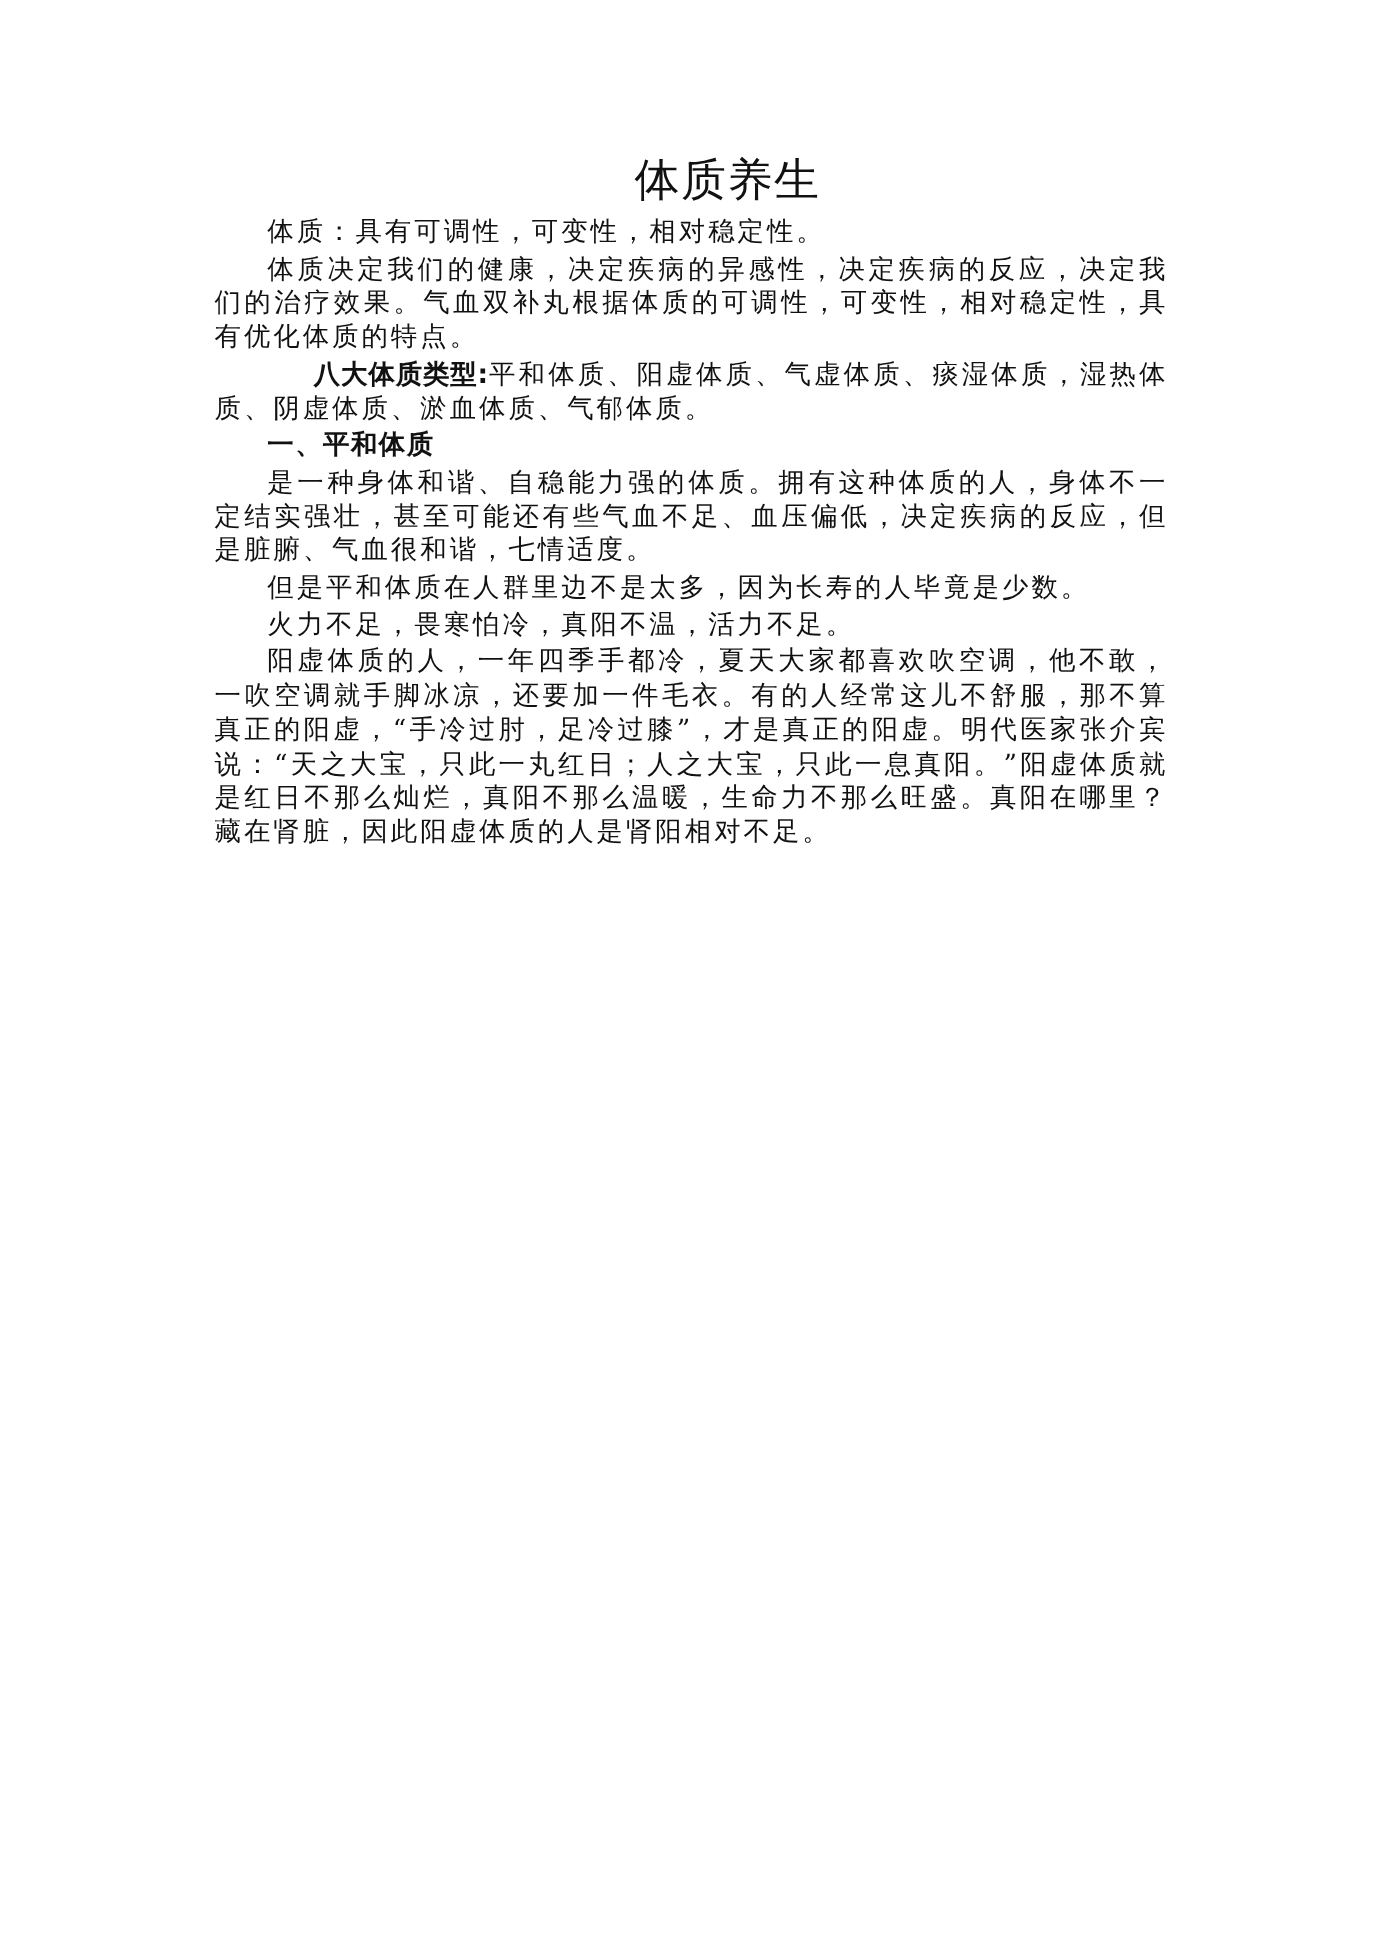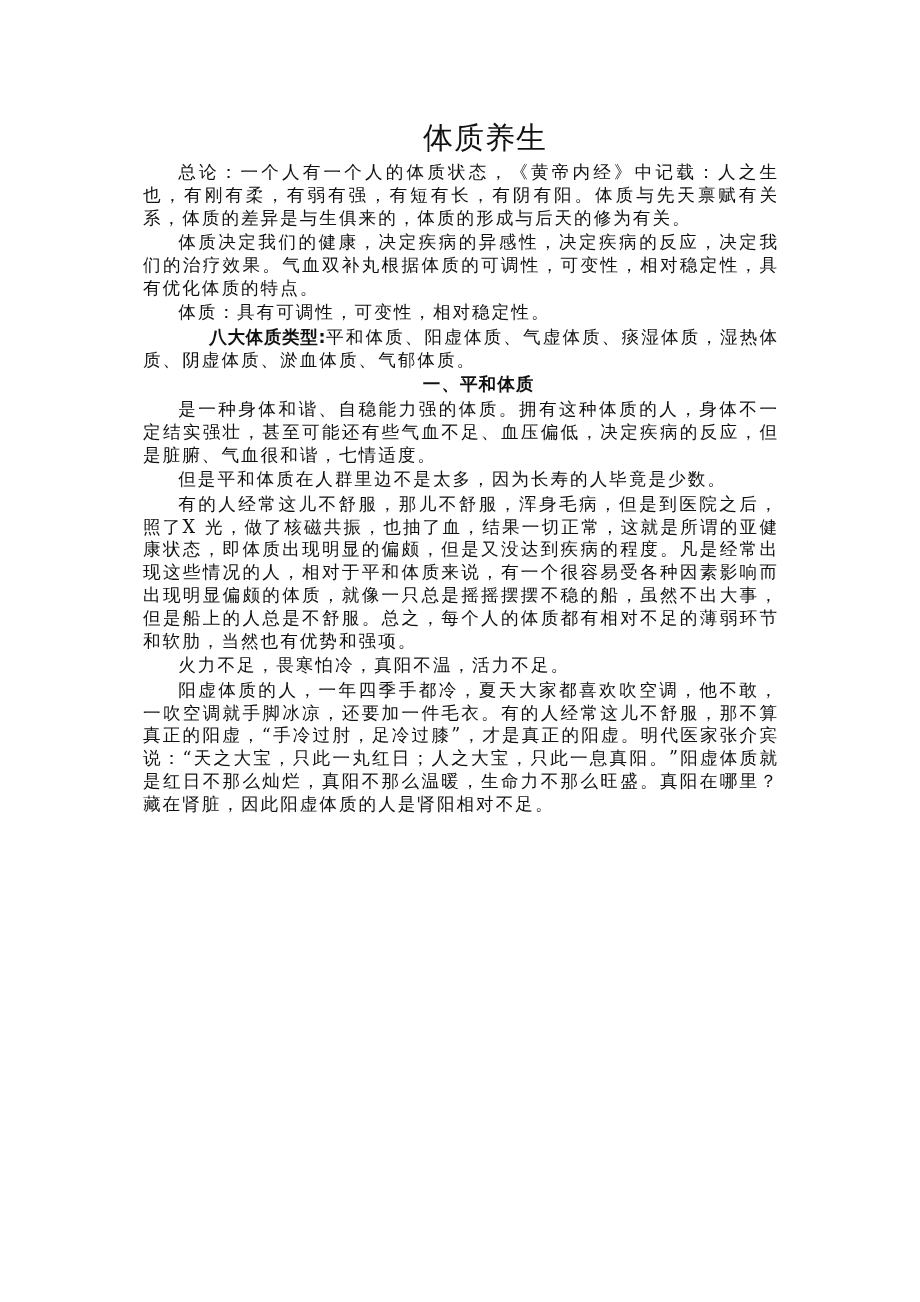--- a/index.html
+++ b/index.html
@@ -1,20 +1,20 @@
 <!DOCTYPE html>
 <html><head>
 <meta charset="utf-8">
 <style>
   html, body { margin: 0; padding: 0; background: #ffffff; }
   body { width: 920px; height: 1302px; position: relative; overflow: hidden; }
   .page {
     position: absolute;
     left: 143px;
-    top: 115px;
+    top: 98px;
     width: 636px;
     color: #111111;
     font-family: "DejaVu Serif", "Liberation Serif", serif;
   }
   .title {
     text-align: center;
     font-family: "DejaVu Sans", "Liberation Sans", sans-serif;
     font-size: 30px;
     line-height: 46px;
     font-weight: normal;
@@ -31,40 +31,37 @@
     letter-spacing: 2px;
   }
   .heading {
     margin: 0 0 1.8px 0;
     font-size: 17.6px;
     line-height: 22.8px;
     text-indent: 2em;
     font-weight: bold;
     font-family: "DejaVu Sans", "Liberation Sans", sans-serif;
     letter-spacing: 1px;
-    text-align: center;
   }
   .lead-bold {
     font-weight: bold;
     font-family: "DejaVu Sans", "Liberation Sans", sans-serif;
     letter-spacing: 0.5px;
     margin-left: 31px;
   }
 </style>
 </head>
 <body>
 
 <div class="page">
   <h1 class="title">体质养生</h1>
 
-  <p class="para">总论：一个人有一个人的体质状态，《黄帝内经》中记载：人之生也，有刚有柔，有弱有强，有短有长，有阴有阳。体质与先天禀赋有关系，体质的差异是与生俱来的，体质的形成与后天的修为有关。</p>
+  <p class="para">体质：具有可调性，可变性，相对稳定性。</p>
   <p class="para">体质决定我们的健康，决定疾病的异感性，决定疾病的反应，决定我们的治疗效果。气血双补丸根据体质的可调性，可变性，相对稳定性，具有优化体质的特点。</p>
-  <p class="para">体质：具有可调性，可变性，相对稳定性。</p>
   <p class="para"><span class="lead-bold">八大体质类型:</span><span>平和体质、阳虚体质、气虚体质、痰湿体质，湿热体质、阴虚体质、淤血体质、气郁体质。</span></p>
 
   <p class="heading">一、平和体质</p>
   <p class="para">是一种身体和谐、自稳能力强的体质。拥有这种体质的人，身体不一定结实强壮，甚至可能还有些气血不足、血压偏低，决定疾病的反应，但是脏腑、气血很和谐，七情适度。</p>
   <p class="para">但是平和体质在人群里边不是太多，因为长寿的人毕竟是少数。</p>
-  <p class="para">有的人经常这儿不舒服，那儿不舒服，浑身毛病，但是到医院之后，照了X 光，做了核磁共振，也抽了血，结果一切正常，这就是所谓的亚健康状态，即体质出现明显的偏颇，但是又没达到疾病的程度。凡是经常出现这些情况的人，相对于平和体质来说，有一个很容易受各种因素影响而出现明显偏颇的体质，就像一只总是摇摇摆摆不稳的船，虽然不出大事，但是船上的人总是不舒服。总之，每个人的体质都有相对不足的薄弱环节和软肋，当然也有优势和强项。</p>
 
   <p class="para">火力不足，畏寒怕冷，真阳不温，活力不足。</p>
   <p class="para">阳虚体质的人，一年四季手都冷，夏天大家都喜欢吹空调，他不敢，一吹空调就手脚冰凉，还要加一件毛衣。有的人经常这儿不舒服，那不算真正的阳虚，“手冷过肘，足冷过膝”，才是真正的阳虚。明代医家张介宾说：“天之大宝，只此一丸红日；人之大宝，只此一息真阳。”阳虚体质就是红日不那么灿烂，真阳不那么温暖，生命力不那么旺盛。真阳在哪里？藏在肾脏，因此阳虚体质的人是肾阳相对不足。</p>
 </div>
 
 </body></html>

